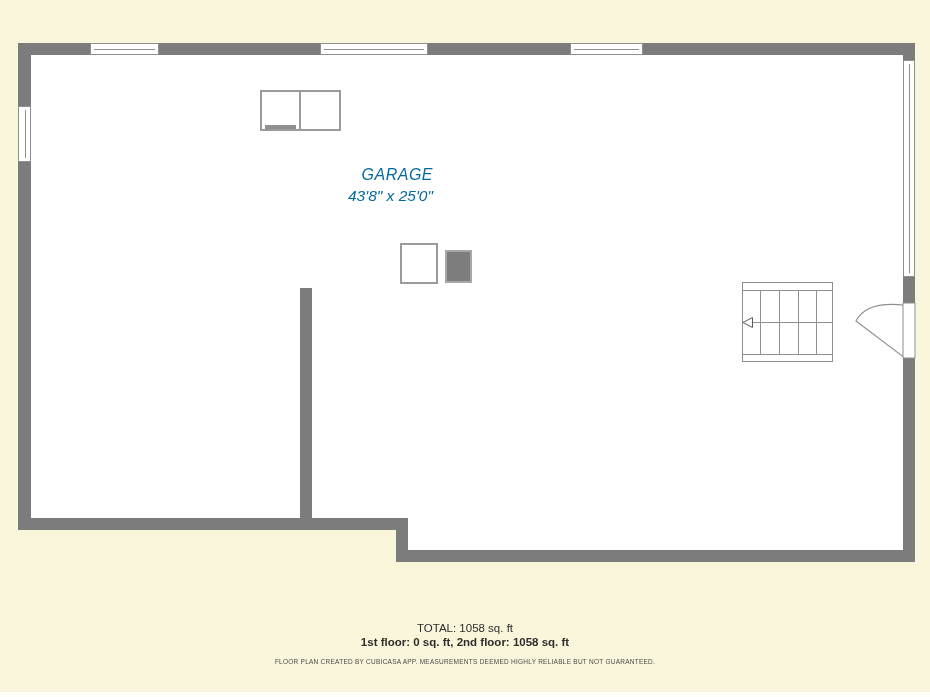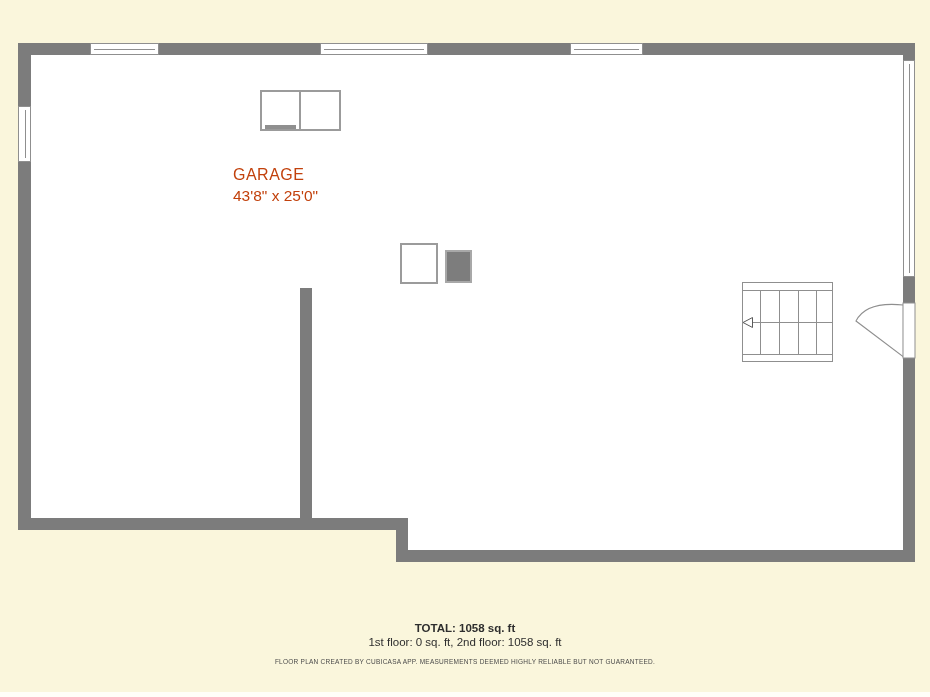--- a/index.html
+++ b/index.html
@@ -35,34 +35,35 @@
     border: 2px solid #A8A8A8;
   }
   .appliance-bar {
     position: absolute; left: 3px; right: 3px; bottom: 0; height: 4px;
     background: #8F8F8F;
   }
   
   .room-label {
     position: absolute;
     left: 233px; top: 165px; width: 200px;
-    text-align: left;
-    color: #c2410c;
+    text-align: right;
+    color: #0369a1;
+    font-style: italic;
   }
   .room-name { font-size: 16px; font-weight: 500; letter-spacing: 0.5px; line-height: 20px; }
   .room-dims { font-size: 15.5px; font-weight: 400; line-height: 21px; }
   
   .summary {
     position: absolute;
     left: 0; top: 622px; width: 930px;
     text-align: center;
     color: #2E2E2E;
   }
-  .summary .line { font-size: 11.5px; line-height: 13.5px; font-weight: 400; }
-  .summary .line.bold { font-weight: 700; }
+  .summary .line { font-size: 11.5px; line-height: 13.5px; font-weight: 700; }
+  .summary .line.bold { font-weight: 400; }
   .summary .disclaimer {
     margin-top: 9px;
     font-size: 6.5px;
     letter-spacing: 0.25px;
     color: #4A4A4A;
   }
   .bottom-strip { position: absolute; left: 0; bottom: 0; width: 930px; height: 5px; background: #FFFEF8; }
   svg.overlay { position: absolute; left: 0; top: 0; }
 </style>
 </head>

